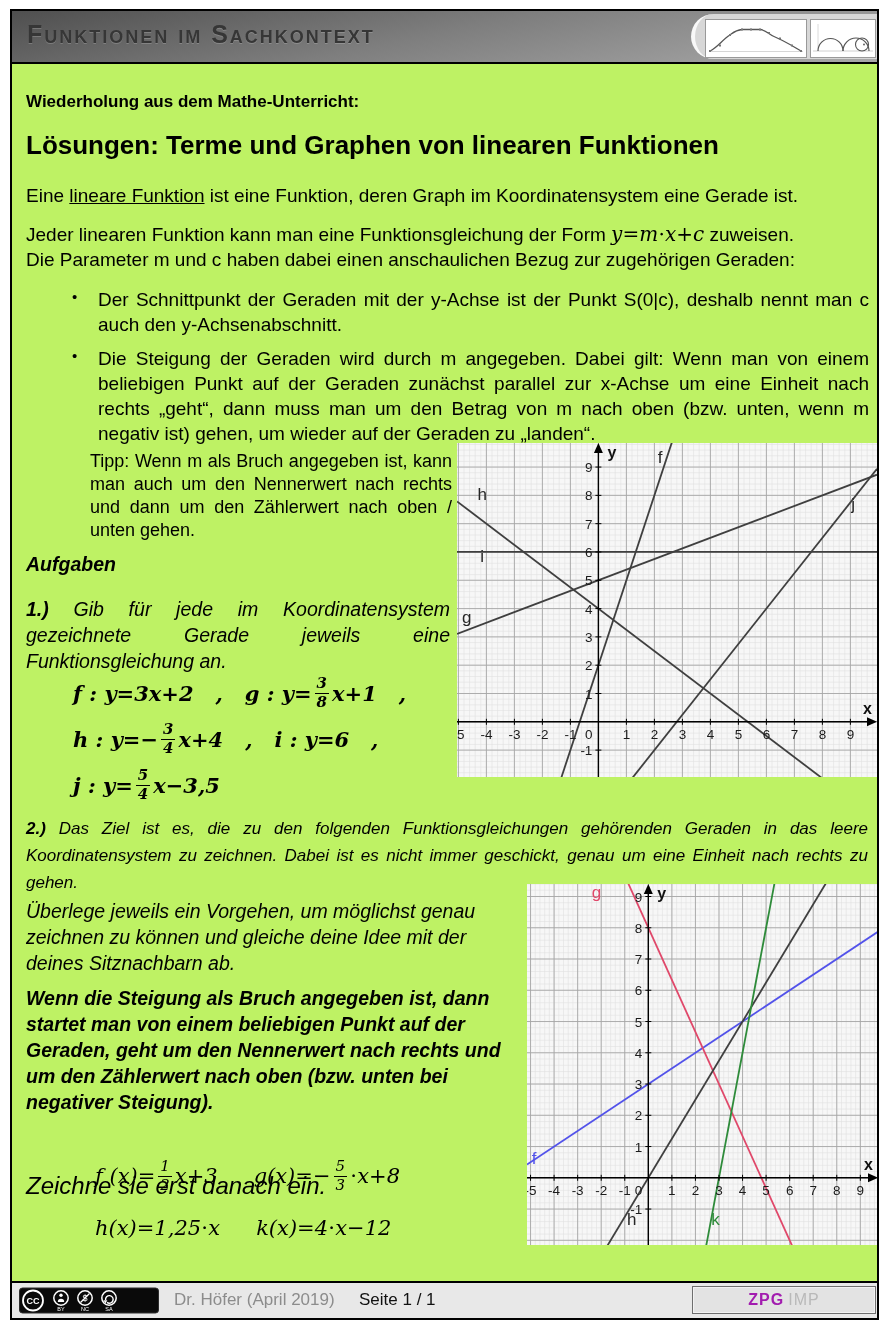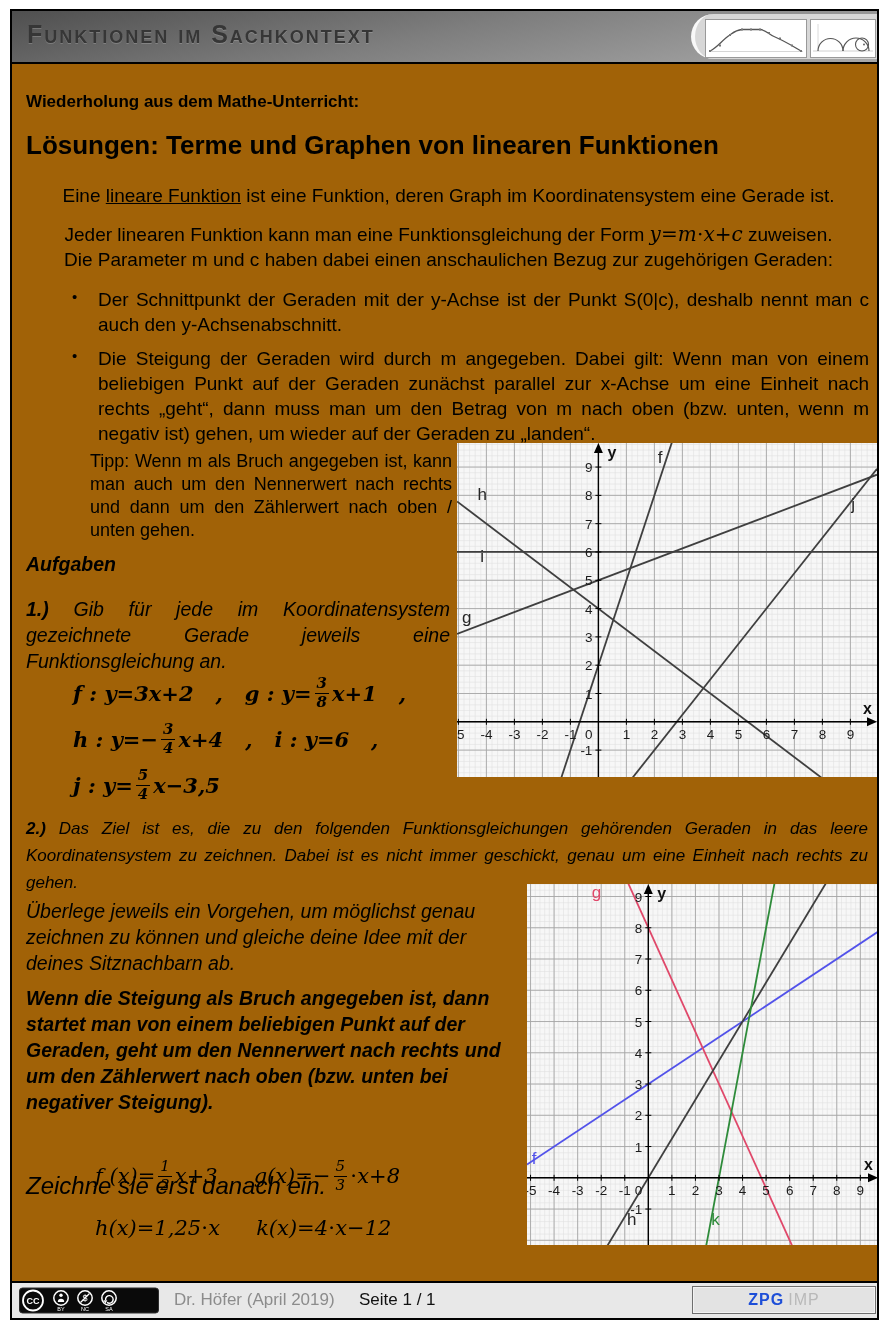--- a/index.html
+++ b/index.html
@@ -15,26 +15,26 @@
   .banner-title{position:absolute;left:15px;top:9px;font-size:25px;font-weight:bold;
           font-variant:small-caps;letter-spacing:2px;color:#363636;
           text-shadow:0 1px 0 rgba(255,255,255,0.18);}
   .banner-art{position:absolute;right:0;top:3px;bottom:3px;width:182px;
           background:#d7d7d7;border-radius:26px 0 0 26px;border-left:4px solid #f8f8f8;}
   .art-box{position:absolute;top:5px;height:37px;background:#fff;border:1px solid #999;}
   .art-box.b1{left:10px;width:100px;}
   .art-box.b2{left:115px;width:64px;}
   .art-box svg{display:block;width:100%;height:100%;}
   
-  .content{flex:1;position:relative;background:#a16207;overflow:hidden;}
+  .content{flex:1;position:relative;background:#bef264;overflow:hidden;}
   .abs{position:absolute;}
   .b{font-weight:bold;}
   .i{font-style:italic;}
   .justify{text-align:justify;}
-  .body19{font-size:19px;line-height:25px;text-align:center;}
+  .body19{font-size:19px;line-height:25px;}
   .ul-part{text-decoration:underline;}
   .bullet-item{position:absolute;left:52px;width:805px;}
   .bullet-dot{position:absolute;left:8px;top:1px;font-size:15px;}
   .bullet-body{margin-left:34px;font-size:19px;line-height:25px;text-align:justify;}
   .serifmath{font-family:"DejaVu Serif",serif;font-style:italic;}
   
   .math-block{display:flex;flex-direction:column;margin-left:27px;}
   .math-row{display:flex;align-items:center;height:46px;
             font-family:"DejaVu Serif",serif;font-style:italic;font-size:21px;}
   .math-block.bold .math-row{font-weight:bold;}
@@ -52,21 +52,21 @@
   
   .footer{flex:0 0 37px;box-sizing:border-box;border-top:2px solid #000;
           background:#e8e8e8;position:relative;}
   .cc-badge{position:absolute;left:7px;top:4px;}
   .author{position:absolute;left:162px;top:7px;font-size:17px;color:#8c8c8c;}
   .seite{position:absolute;left:347px;top:7px;font-size:17px;color:#111;}
   .zpg-box{position:absolute;right:1px;top:3px;width:184px;height:28px;
            background:#e3e3e3;border:1px solid #6e6e6e;
            box-shadow:inset 0 0 0 1px #f2f2f2;box-sizing:border-box;
            text-align:center;line-height:26px;font-size:16px;letter-spacing:1px;}
-  .zpg-box .zpg{font-weight:bold;color:#1d4ed8;}
+  .zpg-box .zpg{font-weight:bold;color:#a21caf;}
   .zpg-box .imp{color:#b9b9b9;margin-left:4px;}
 </style>
 </head>
 <body>
 
 <div class="page">
 
   <div class="banner">
     <div class="banner-title">Funktionen im Sachkontext</div>
     <div class="banner-art">

